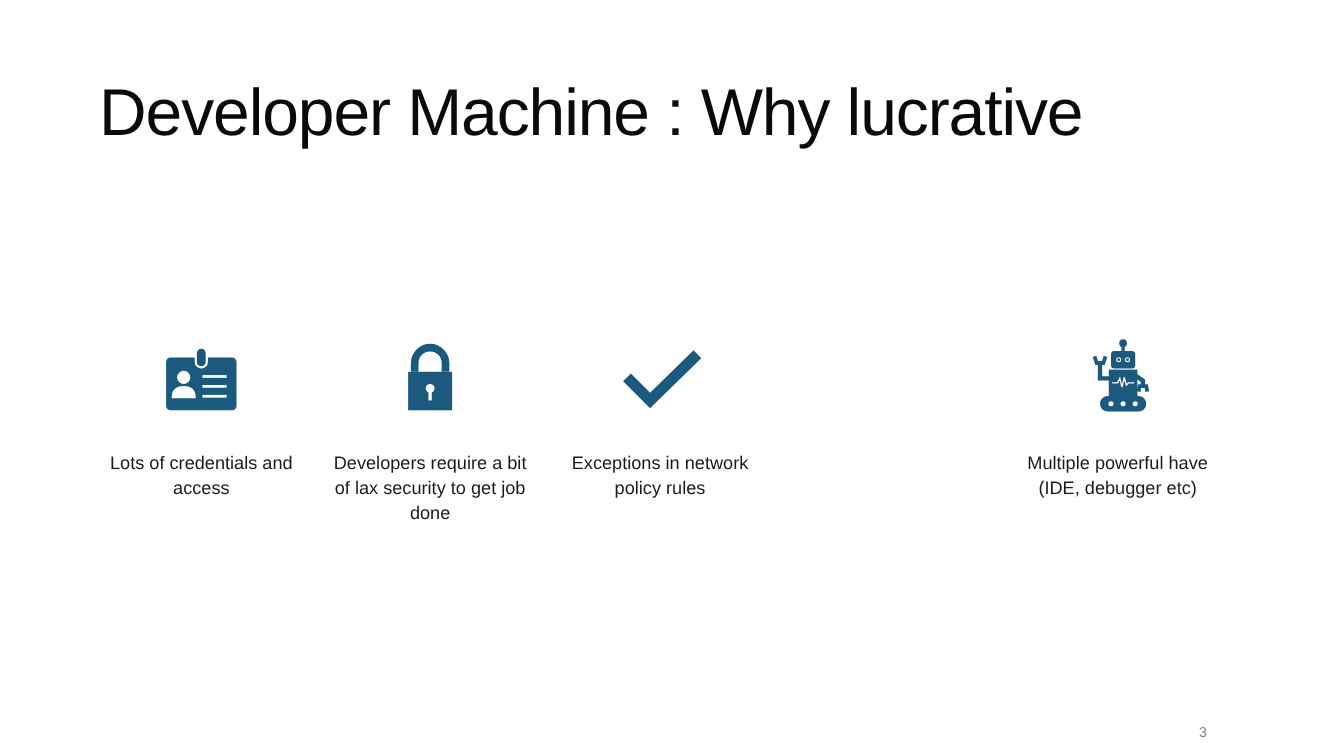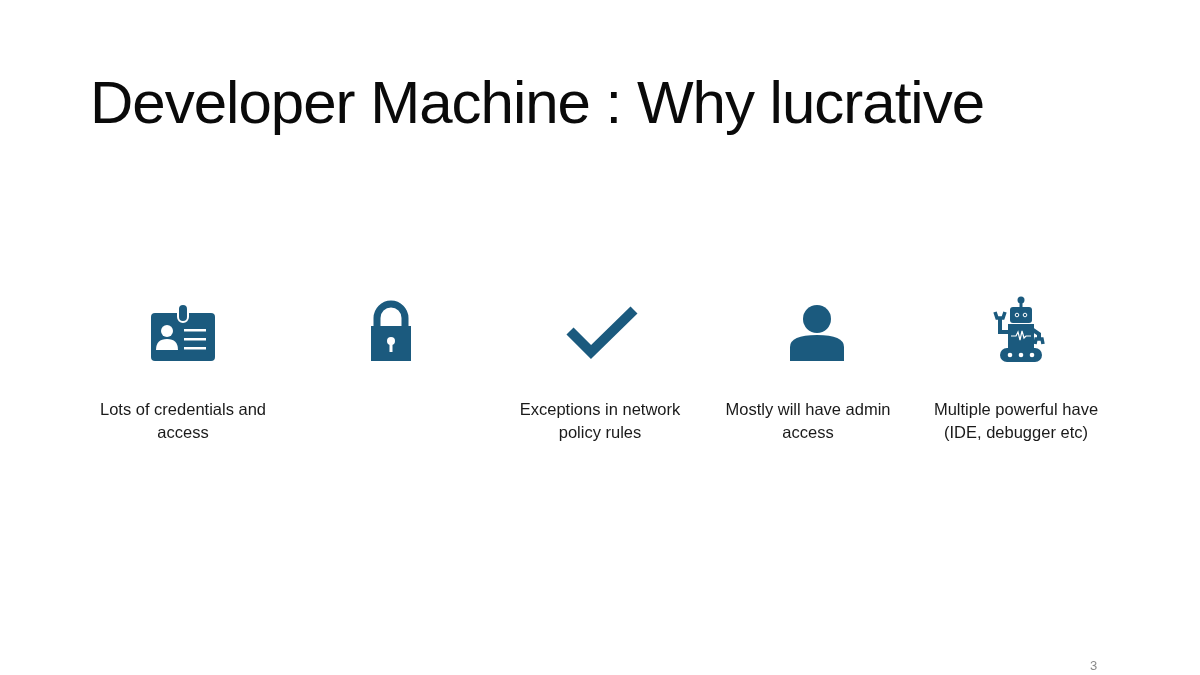--- a/index.html
+++ b/index.html
@@ -23,21 +23,21 @@
       font-size: 60px;
       font-weight: normal;
       letter-spacing: -1px;
       color: #0a0a0a;
       font-family: "Liberation Sans", "DejaVu Sans", sans-serif;
       white-space: nowrap;
     }
     .items {
       position: absolute;
       left: 0;
-      top: 288px;
+      top: 300px;
       width: 1180px;
       height: 200px;
     }
     .item {
       position: absolute;
       top: 0;
       width: 190px;
       text-align: center;
     }
     .item .icon {
@@ -91,40 +91,32 @@
 
   <div class="item" style="left:296px;">
     <span class="icon">
       <svg viewBox="0 0 80 80" xmlns="http://www.w3.org/2000/svg">
         <path d="M26 38 V30 A14 14 0 0 1 54 30 V38" fill="none" stroke="#1b5a7e" stroke-width="7"></path>
         <rect x="20" y="38" width="40" height="35" fill="#1b5a7e"></rect>
         <circle cx="40" cy="53" r="4" fill="#ffffff"></circle>
         <rect x="38.5" y="55" width="3" height="9" fill="#ffffff"></rect>
       </svg>
     </span>
+    <div class="caption">Developers require a bit of lax security to get job done</div>
   </div>
 
   <div class="item" style="left:505px;">
     <span class="icon">
       <svg viewBox="0 0 80 80" xmlns="http://www.w3.org/2000/svg">
         <polyline points="10,43 31,64 74,22" fill="none" stroke="#1b5a7e" stroke-width="10" stroke-linejoin="miter"></polyline>
       </svg>
     </span>
     <div class="caption">Exceptions in network policy rules</div>
   </div>
 
-  <div class="item" style="left:713px;">
-    <span class="icon">
-      <svg viewBox="0 0 80 80" xmlns="http://www.w3.org/2000/svg">
-        <circle cx="49" cy="31" r="14" fill="#1b5a7e"></circle>
-        <path d="M22 73 V59 Q22 47 49 47 Q76 47 76 59 V73 Z" fill="#1b5a7e"></path>
-      </svg>
-    </span>
-    <div class="caption">Mostly will have admin access</div>
-  </div>
 
   <div class="item" style="left:921px;">
     <span class="icon">
       <svg viewBox="0 0 80 80" xmlns="http://www.w3.org/2000/svg">
 
         <circle cx="95" cy="13" r="0" fill="#1b5a7e"></circle>
         <circle cx="96" cy="12" r="0" fill="#1b5a7e"></circle>
         <circle cx="95.5" cy="12" r="0" fill="#1b5a7e"></circle>
         <circle cx="95" cy="12" r="0" fill="#1b5a7e"></circle>
         <circle cx="96" cy="12" r="0" fill="#1b5a7e"></circle>

